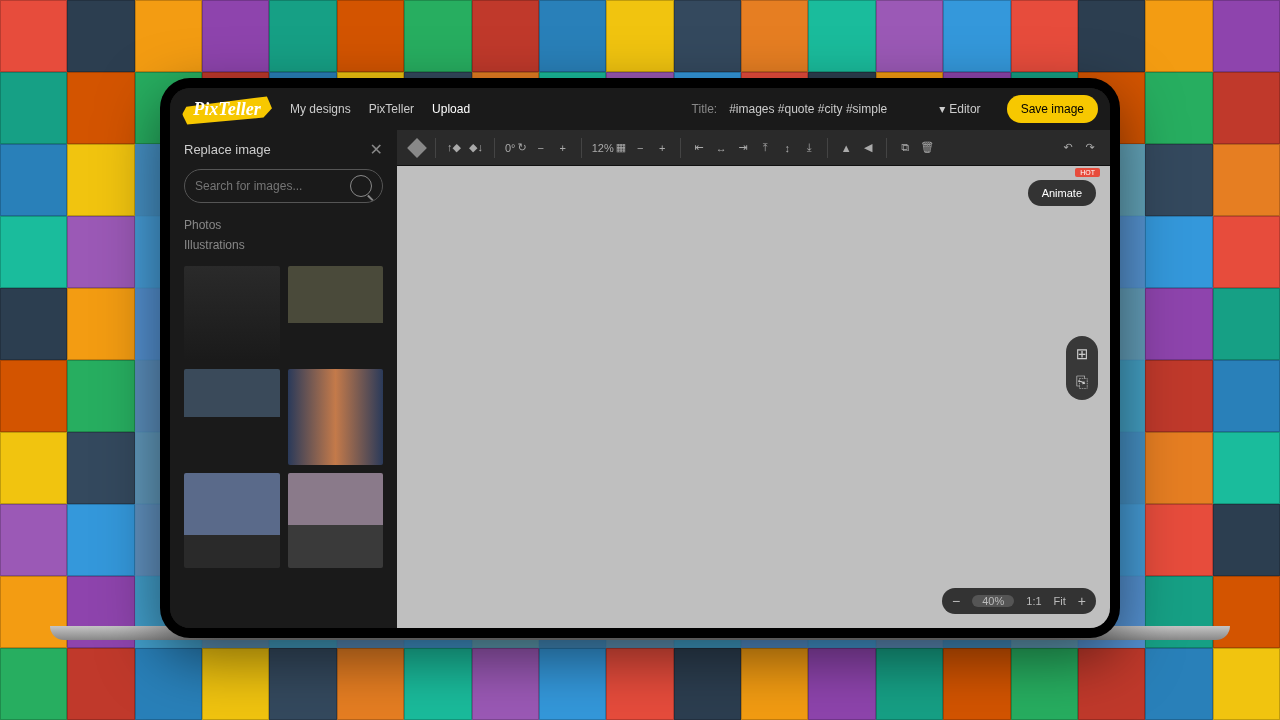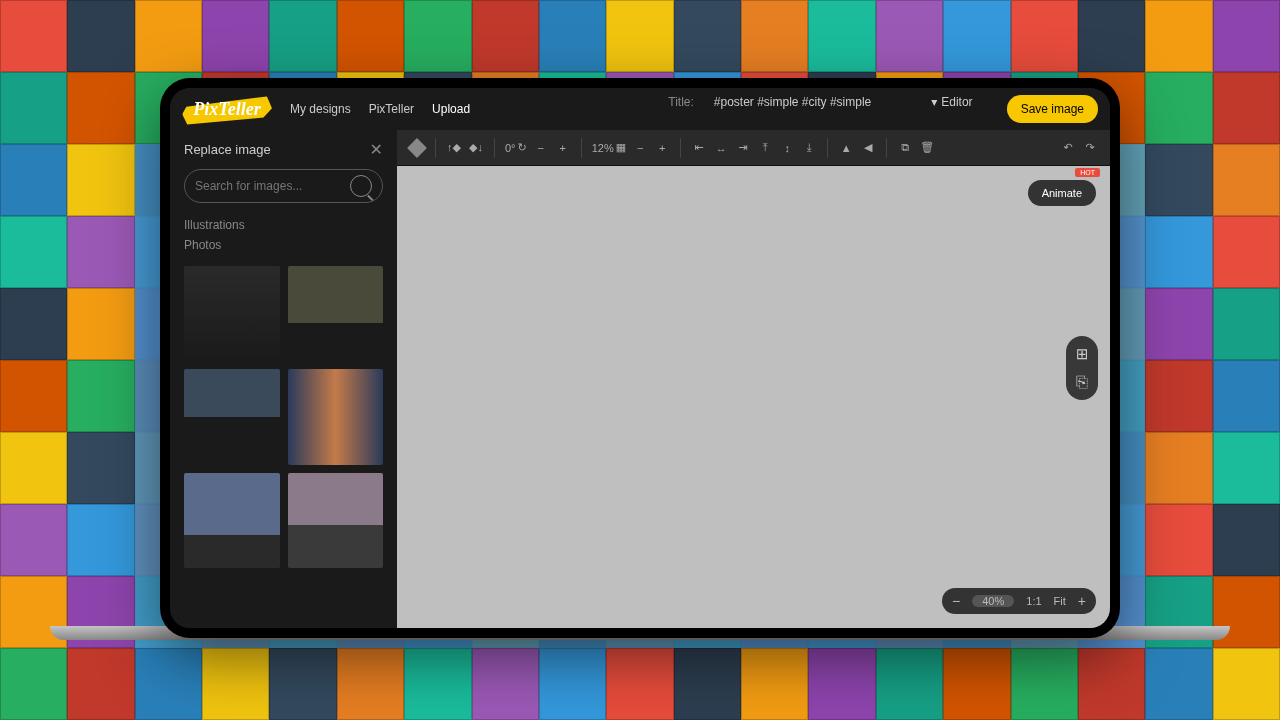--- a/index.html
+++ b/index.html
@@ -9,21 +9,21 @@
 .laptop{position:absolute;left:160px;top:78px;width:960px;height:560px;background:#000;border-radius:30px;padding:10px;box-shadow:0 20px 60px rgba(0,0,0,0.5);z-index:10}
 .laptop-base{position:absolute;left:50px;top:626px;width:1180px;height:14px;background:linear-gradient(180deg,#c5c5c5,#888);border-radius:0 0 18px 18px;z-index:9}
 .screen{width:100%;height:100%;background:#1a1a1a;border-radius:20px;overflow:hidden;display:flex;flex-direction:column}
 .topbar{height:42px;background:#1a1a1a;display:flex;align-items:center;padding:0 12px;gap:18px;color:#ccc;font-size:12px;flex-shrink:0}
 .logo{width:90px;height:30px;position:relative}
 .logo-brush{position:absolute;inset:0;background:#f7c800;clip-path:polygon(5% 35%,95% 15%,100% 55%,90% 85%,5% 95%,0 60%);transform:rotate(-3deg)}
 .logo-text{position:absolute;inset:0;display:flex;align-items:center;justify-content:center;font-family:cursive;font-style:italic;font-weight:bold;color:#fff;font-size:18px}
 .nav{display:flex;gap:18px}
 .nav span{cursor:pointer}
 .nav .active{color:#fff}
-.title-area{margin-left:auto;display:flex;align-items:flex-start;gap:20px}
+.title-area{margin-left:auto;display:flex;align-items:center;gap:12px}
 .title-label{color:#888}
 .vis{display:flex;align-items:center;gap:4px;margin-left:40px;cursor:pointer}
 .save-btn{background:#f7c800;color:#000;padding:7px 14px;border-radius:16px;font-size:12px;cursor:pointer;margin-left:14px}
 .main{flex:1;display:flex;min-height:0}
 .sidebar{width:227px;background:#1a1a1a;display:flex;flex-direction:column;color:#ccc;flex-shrink:0}
 .side-head{display:flex;align-items:center;justify-content:space-between;padding:10px 14px;font-size:13px}
 .close-x{font-size:16px;color:#888;cursor:pointer}
 .side-tabs{display:flex;align-items:center;padding:0 14px 10px;gap:14px;font-size:12px}
 .side-tabs .active{color:#fff}
 .side-tabs .gallery{margin-left:auto}
@@ -273,21 +273,21 @@
     <div class="logo-brush"></div>
     <div class="logo-text">PixTeller</div>
   </div>
   <div class="nav">
     <span>My designs</span>
     <span>PixTeller</span>
     <span class="active">Upload</span>
   </div>
   <div class="title-area">
     <span class="title-label">Title:</span>
-    <span>#poster #simple #city #simple</span>
+    <span>#images #quote #city #simple</span>
     <div class="vis">
       <span>▾</span>
       <span>Editor</span>
     </div>
     <div class="save-btn">Save image</div>
   </div>
 </div>
 
 <div class="main">
 
@@ -296,22 +296,22 @@
     <span>Replace image</span>
     <span class="close-x">✕</span>
   </div>
   <div class="search-wrap">
     <div class="search">
       <input placeholder="Search for images..." style="">
       <div class="search-icon"></div>
     </div>
   </div>
   <div class="cats">
+    <div>Photos</div>
     <div>Illustrations</div>
-    <div>Photos</div>
   </div>
   <div class="thumbs">
     <div class="thumb t1"></div>
     <div class="thumb t2"></div>
     <div class="thumb t3"></div>
     <div class="thumb t4"></div>
     <div class="thumb t5"></div>
     <div class="thumb t6"></div>
   </div>
 </div>

